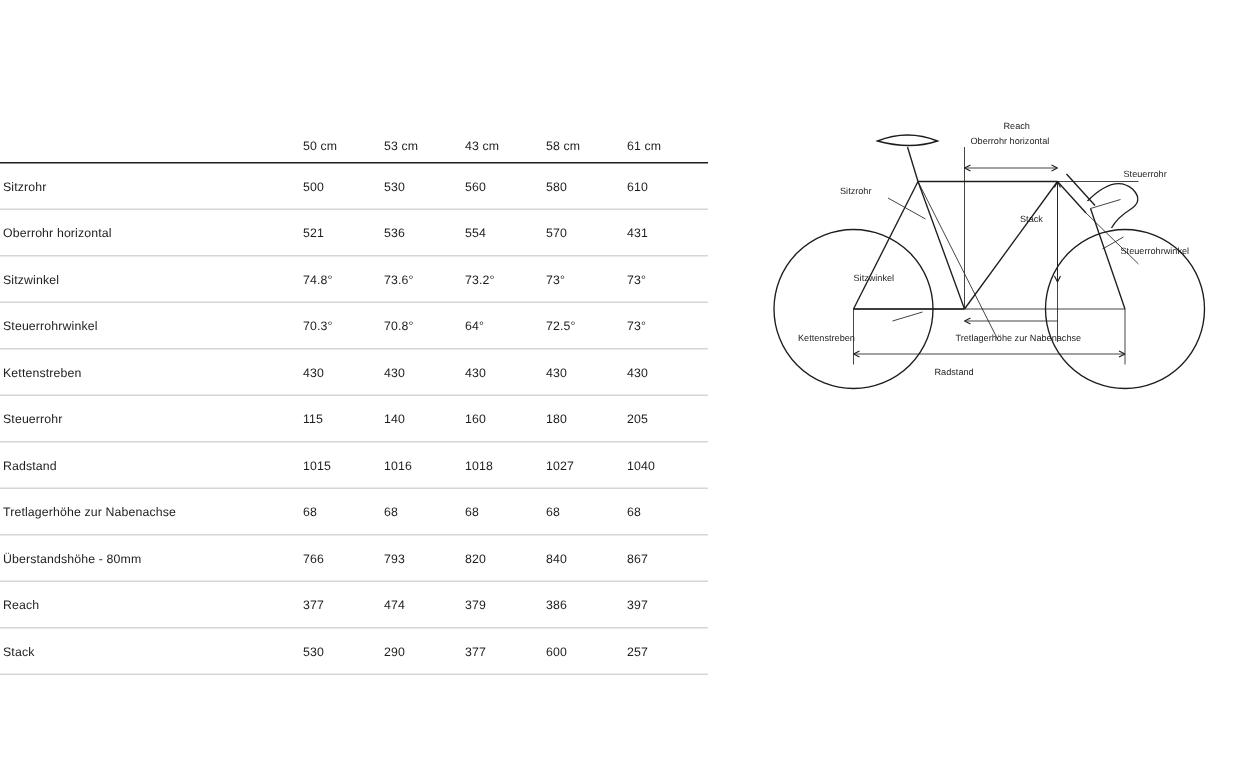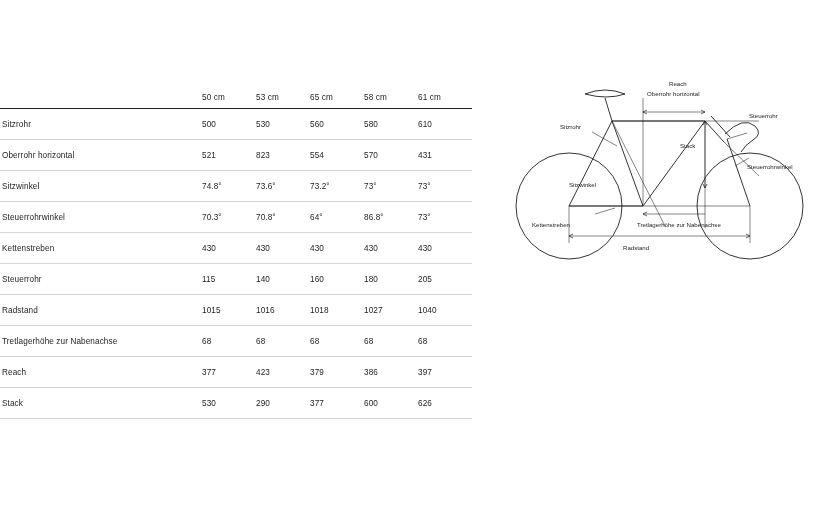--- a/index.html
+++ b/index.html
@@ -81,56 +81,56 @@
 
 <div id="page">
 
   <div id="geo-table-wrap">
     <table class="geo">
       <thead>
         <tr>
           <th class="col-label"></th>
           <th class="col-v val">50 cm</th>
           <th class="col-v val">53 cm</th>
-          <th class="col-v val">65 cm</th>
+          <th class="col-v val">43 cm</th>
           <th class="col-v val">58 cm</th>
           <th class="col-v val">61 cm</th>
         </tr>
       </thead>
       <tbody>
         <tr>
           <td class="col-label">Sitzrohr</td>
           <td class="col-v val">500</td>
           <td class="col-v val">530</td>
           <td class="col-v val">560</td>
           <td class="col-v val">580</td>
           <td class="col-v val">610</td>
         </tr>
         <tr>
           <td class="col-label">Oberrohr horizontal</td>
           <td class="col-v val">521</td>
-          <td class="col-v val">823</td>
+          <td class="col-v val">536</td>
           <td class="col-v val">554</td>
           <td class="col-v val">570</td>
           <td class="col-v val">431</td>
         </tr>
         <tr>
           <td class="col-label">Sitzwinkel</td>
           <td class="col-v val">74.8°</td>
           <td class="col-v val">73.6°</td>
           <td class="col-v val">73.2°</td>
           <td class="col-v val">73°</td>
           <td class="col-v val">73°</td>
         </tr>
         <tr>
           <td class="col-label">Steuerrohrwinkel</td>
           <td class="col-v val">70.3°</td>
           <td class="col-v val">70.8°</td>
           <td class="col-v val">64°</td>
-          <td class="col-v val">86.8°</td>
+          <td class="col-v val">72.5°</td>
           <td class="col-v val">73°</td>
         </tr>
         <tr>
           <td class="col-label">Kettenstreben</td>
           <td class="col-v val">430</td>
           <td class="col-v val">430</td>
           <td class="col-v val">430</td>
           <td class="col-v val">430</td>
           <td class="col-v val">430</td>
         </tr>
@@ -152,34 +152,42 @@
         </tr>
         <tr>
           <td class="col-label">Tretlagerhöhe zur Nabenachse</td>
           <td class="col-v val">68</td>
           <td class="col-v val">68</td>
           <td class="col-v val">68</td>
           <td class="col-v val">68</td>
           <td class="col-v val">68</td>
         </tr>
         <tr>
+          <td class="col-label">Überstandshöhe - 80mm</td>
+          <td class="col-v val">766</td>
+          <td class="col-v val">793</td>
+          <td class="col-v val">820</td>
+          <td class="col-v val">840</td>
+          <td class="col-v val">867</td>
+        </tr>
+        <tr>
           <td class="col-label">Reach</td>
           <td class="col-v val">377</td>
-          <td class="col-v val">423</td>
+          <td class="col-v val">474</td>
           <td class="col-v val">379</td>
           <td class="col-v val">386</td>
           <td class="col-v val">397</td>
         </tr>
         <tr>
           <td class="col-label">Stack</td>
           <td class="col-v val">530</td>
           <td class="col-v val">290</td>
           <td class="col-v val">377</td>
           <td class="col-v val">600</td>
-          <td class="col-v val">626</td>
+          <td class="col-v val">257</td>
         </tr>
       </tbody>
     </table>
   </div>
 
   <div id="diagram">
     <svg width="327" height="238" viewBox="0 0 327 238" xmlns="http://www.w3.org/2000/svg">
       <g fill="none" stroke="#1d1d1b" stroke-width="0.9">
 
         <circle cx="72" cy="168" r="53"></circle>

